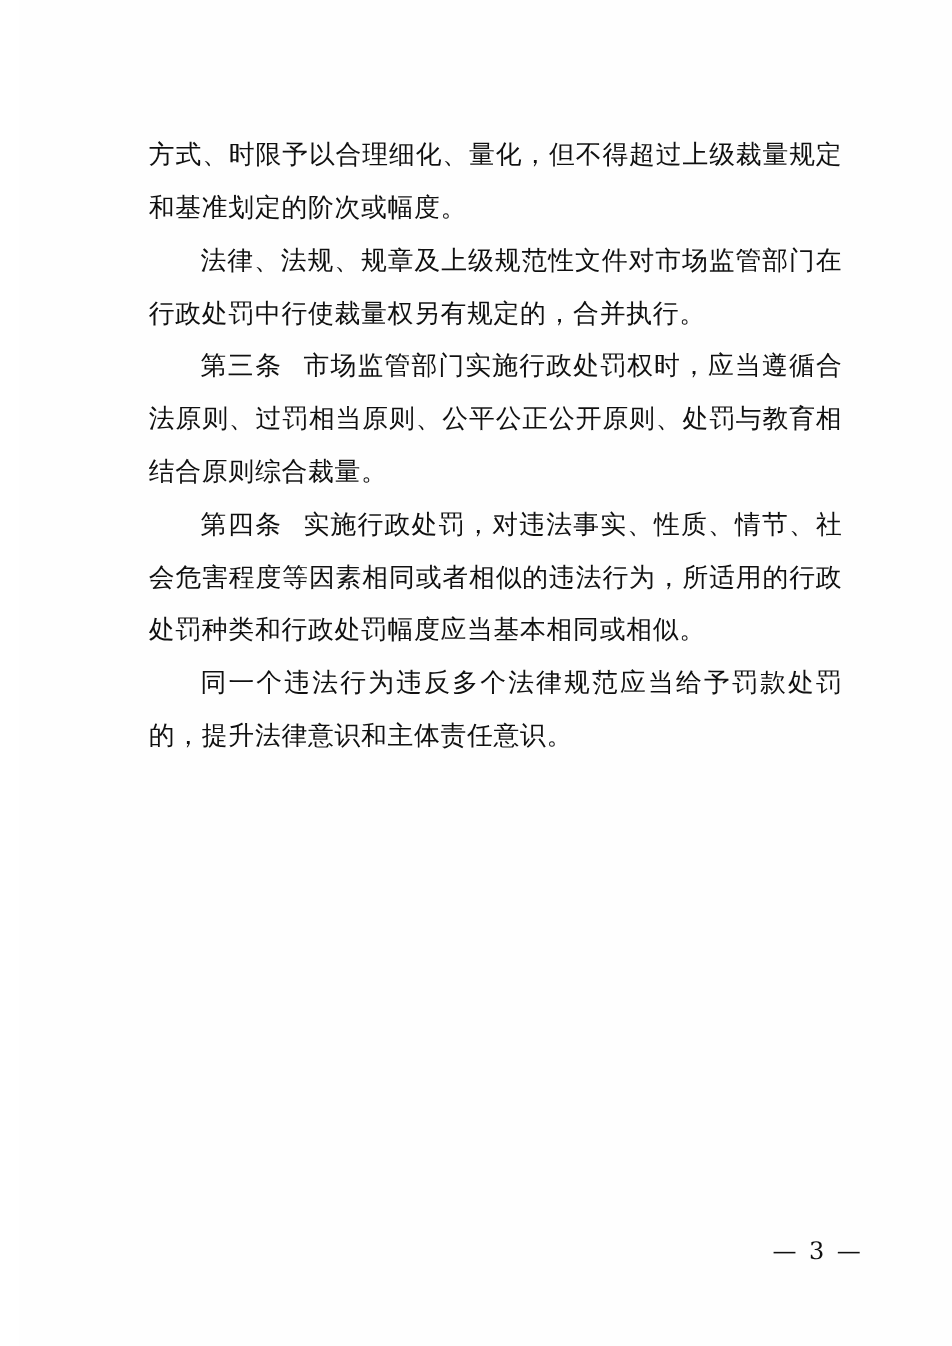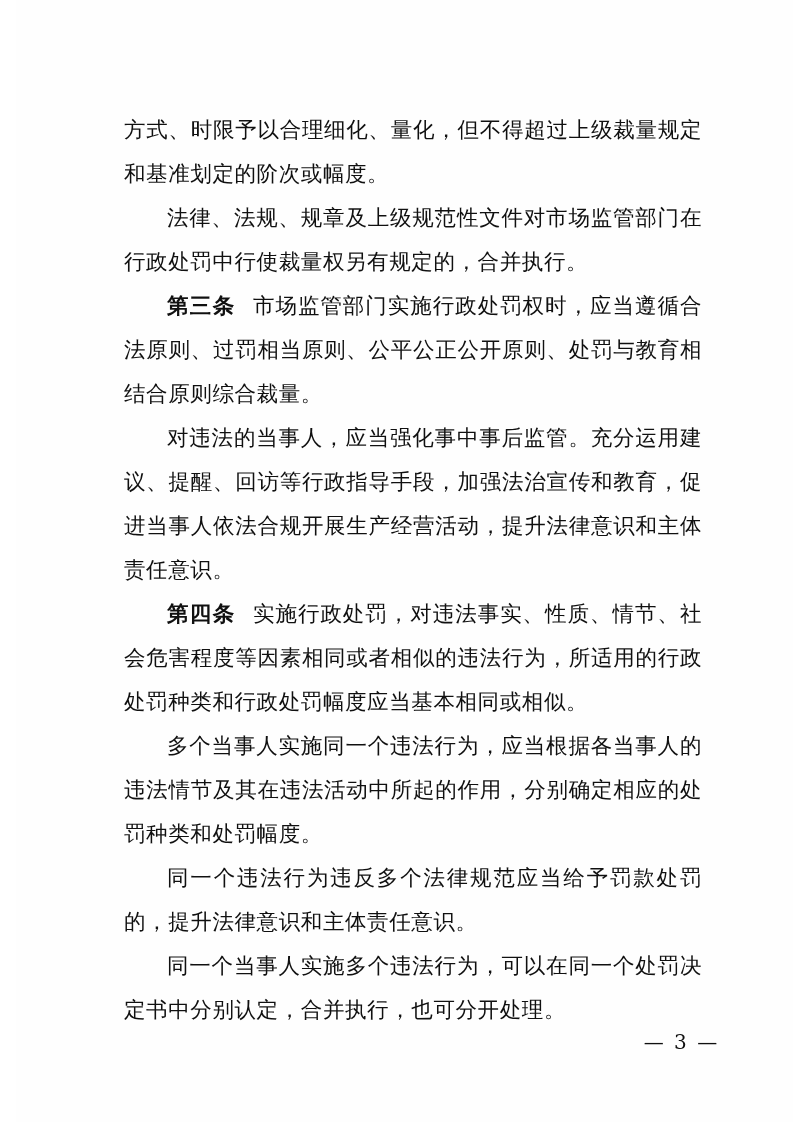--- a/index.html
+++ b/index.html
@@ -36,21 +36,21 @@
     text-align: justify;
     text-justify: inter-ideograph;
     letter-spacing: 0.6px;
     margin: 0;
     text-indent: 0;
   }
   .para.indent {
     text-indent: 43px;
   }
   .para .art-label {
-    font-weight: bold;
+    font-weight: normal;
     letter-spacing: 1px;
   }
   .para .gap {
     display: inline-block;
     width: 17px;
   }
   .footer {
     position: absolute;
     left: 0;
     top: 1030px;
@@ -77,38 +77,29 @@
     </p>
 
     <p class="para indent">
       <span>法律、法规、规章及上级规范性文件对市场监管部门在行政处罚中行使裁量权另有规定的，合并执行。</span>
     </p>
 
     <p class="para indent">
       <span class="art-label">第三条</span><span class="gap"></span><span>市场监管部门实施行政处罚权时，应当遵循合法原则、过罚相当原则、公平公正公开原则、处罚与教育相结合原则综合裁量。</span>
     </p>
 
-    <p class="para indent">
-      <span>对违法的当事人，应当强化事中事后监管。充分运用建议、提醒、回访等行政指导手段，加强法治宣传和教育，促进当事人依法合规开展生产经营活动，提升法律意识和主体责任意识。</span>
-    </p>
 
     <p class="para indent">
       <span class="art-label">第四条</span><span class="gap"></span><span>实施行政处罚，对违法事实、性质、情节、社会危害程度等因素相同或者相似的违法行为，所适用的行政处罚种类和行政处罚幅度应当基本相同或相似。</span>
     </p>
 
-    <p class="para indent">
-      <span>多个当事人实施同一个违法行为，应当根据各当事人的违法情节及其在违法活动中所起的作用，分别确定相应的处罚种类和处罚幅度。</span>
-    </p>
 
     <p class="para indent">
       <span>同一个违法行为违反多个法律规范应当给予罚款处罚的，提升法律意识和主体责任意识。</span>
     </p>
 
-    <p class="para indent">
-      <span>同一个当事人实施多个违法行为，可以在同一个处罚决定书中分别认定，合并执行，也可分开处理。</span>
-    </p>
 
   </div>
 
   <div class="footer">
     <span class="pgnum">— 3 —</span>
   </div>
 </div>
 
 </body></html>

